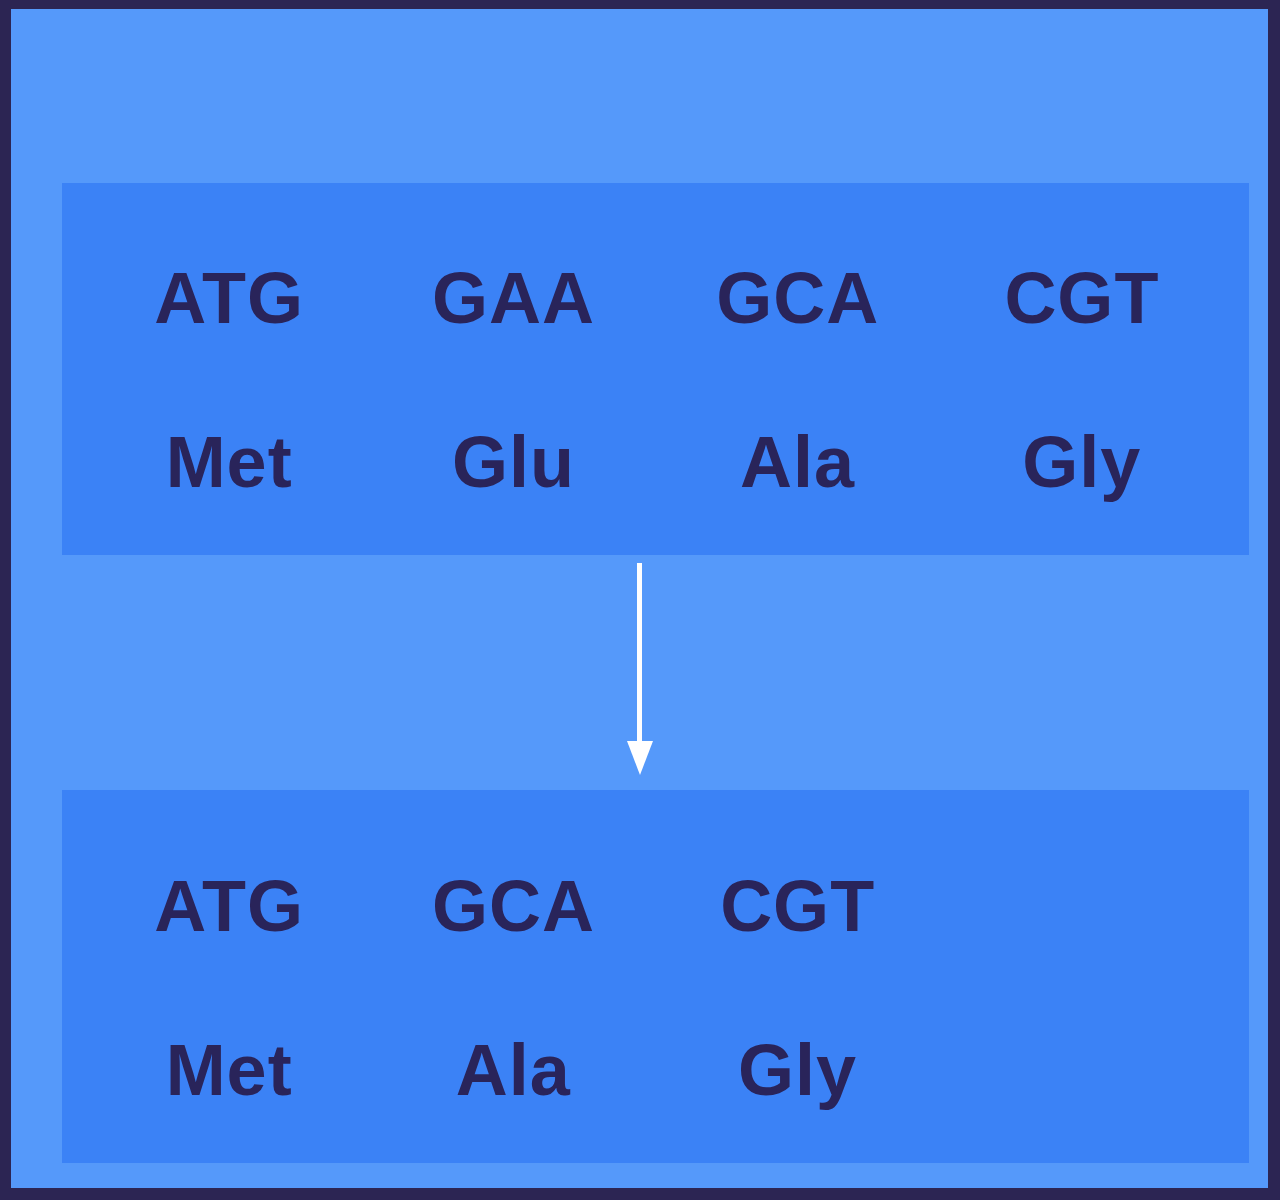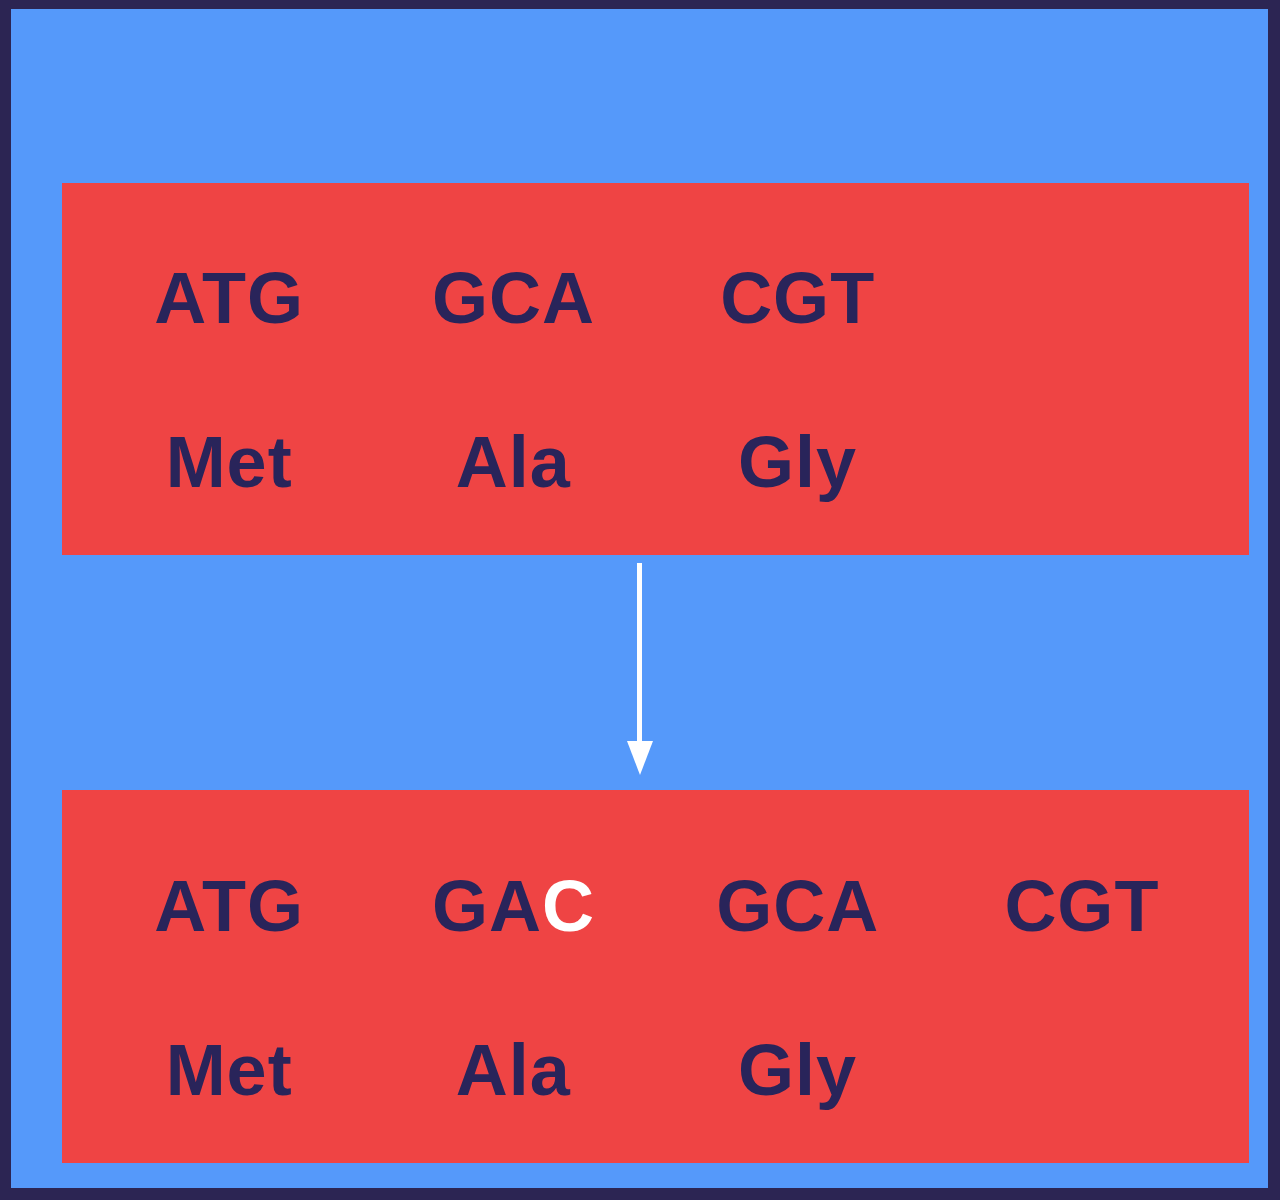--- a/index.html
+++ b/index.html
@@ -28,21 +28,21 @@
       repeating-linear-gradient(45deg,  rgba(44,37,83,0.85) 0 2px, transparent 2px 5px),
       repeating-linear-gradient(-45deg, rgba(44,37,83,0.45) 0 2px, transparent 2px 5px);
   }
   .panel-shadow.top    { left: 87px; top: 208px; height: 340px; }
   .panel-shadow.bottom { left: 87px; top: 815px; height: 341px; }
 
   .panel {
     position: absolute;
     left: 62px;
     width: 1155px;
-    background: #ef4444;
+    background: #3b82f6;
     padding: 16px;
   }
   .panel.top    { top: 183px; height: 340px; }
   .panel.bottom { top: 790px; height: 341px; }
 
   .row {
     position: absolute;
     left: 25px; right: 25px;
     display: grid;
     grid-template-columns: repeat(4, 1fr);
@@ -87,42 +87,41 @@
 
 <div class="canvas">
   <div class="blue-area"></div>
 
   <div class="panel-shadow top"></div>
   <div class="panel-shadow bottom"></div>
 
   <div class="panel top">
     <div class="row codons">
       <div class="cell">ATG</div>
+      <div class="cell">GAA</div>
       <div class="cell">GCA</div>
       <div class="cell">CGT</div>
     </div>
     <div class="row aminos">
       <div class="cell">Met</div>
+      <div class="cell">Glu</div>
       <div class="cell">Ala</div>
       <div class="cell">Gly</div>
     </div>
   </div>
 
   <div class="arrow">
     <div class="shaft"></div>
     <div class="head"></div>
   </div>
 
   <div class="panel bottom">
     <div class="row codons">
       <div class="cell">
         <span>ATG</span><span class="hl"></span>
-      </div>
-      <div class="cell">
-        <span>GA</span><span class="hl">C</span>
       </div>
       <div class="cell">
         <span>GCA</span><span class="hl"></span>
       </div>
       <div class="cell">
         <span>CGT</span><span class="hl"></span>
       </div>
     </div>
     <div class="row aminos">
       <div class="cell">Met</div>

